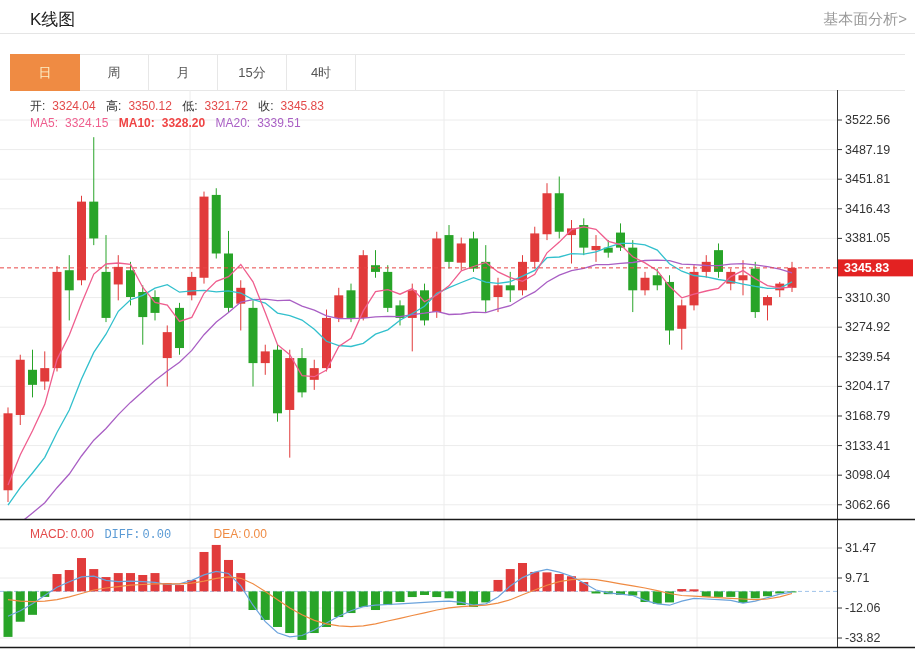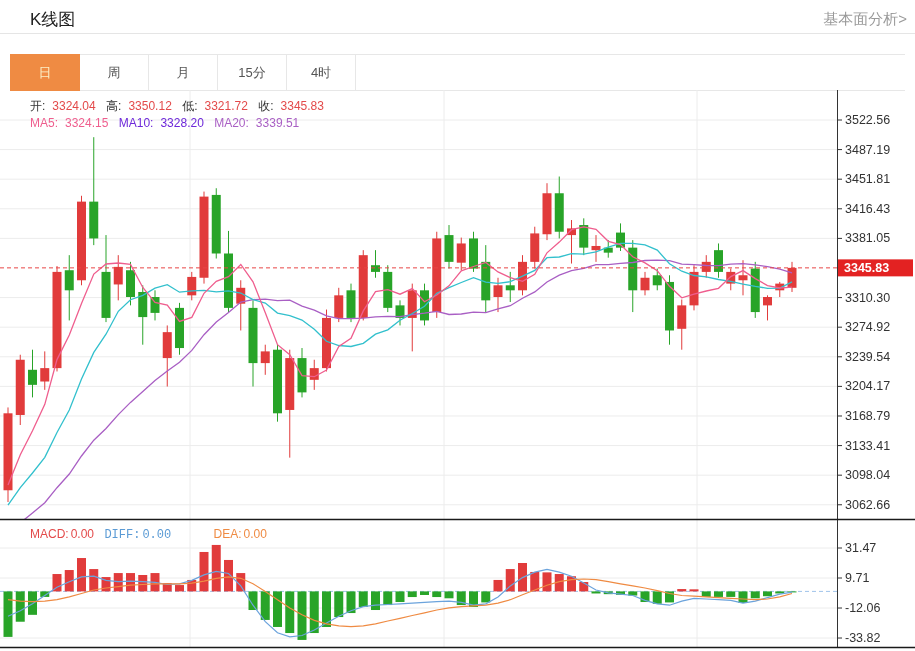--- a/index.html
+++ b/index.html
@@ -12,21 +12,21 @@
   .tab{width:70px;box-sizing:border-box;border:1px solid #e7e7e7;margin-left:-1px;display:flex;
        align-items:center;justify-content:center;font-size:13px;color:#555;background:#fff;cursor:pointer;}
   .tab:first-child{margin-left:0;}
   .tab.active{background:#ef8b43;border-color:#ef8b43;color:#fbf0c8;z-index:2;}
   .tab-filler{flex:1;border-top:1px solid #e7e7e7;border-bottom:1px solid #e7e7e7;background:#fff;}
   .chart-wrap{position:absolute;top:90px;left:0;width:915px;height:561px;}
   .overlay{position:absolute;left:30px;font-size:12px;white-space:nowrap;pointer-events:none;}
   .overlay span{margin-right:7px;}
   .lbl-dark{color:#333;}
   .val-red{color:#e34a4a;}
-  .ma5{color:#ef5e8e;} .ma10{color:#6d28d9;} .ma20{color:#a95fc4;}
+  .ma5{color:#ef5e8e;} .ma10{color:#ef4444;font-weight:bold;} .ma20{color:#a95fc4;}
   .macd-red{color:#e34a4a;margin-top:28px;} .diff-blue{color:#5b9bd5;font-family:Liberation Mono, monospace;} .dea-orange{color:#ef8b43;margin-left:32px;}
   svg text{font-family:"Liberation Sans","DejaVu Sans",sans-serif;}
 </style>
 </head>
 <body>
 
 <div class="page">
 
   <div class="page-header">
     <h1 class="page-title">K线图</h1>

